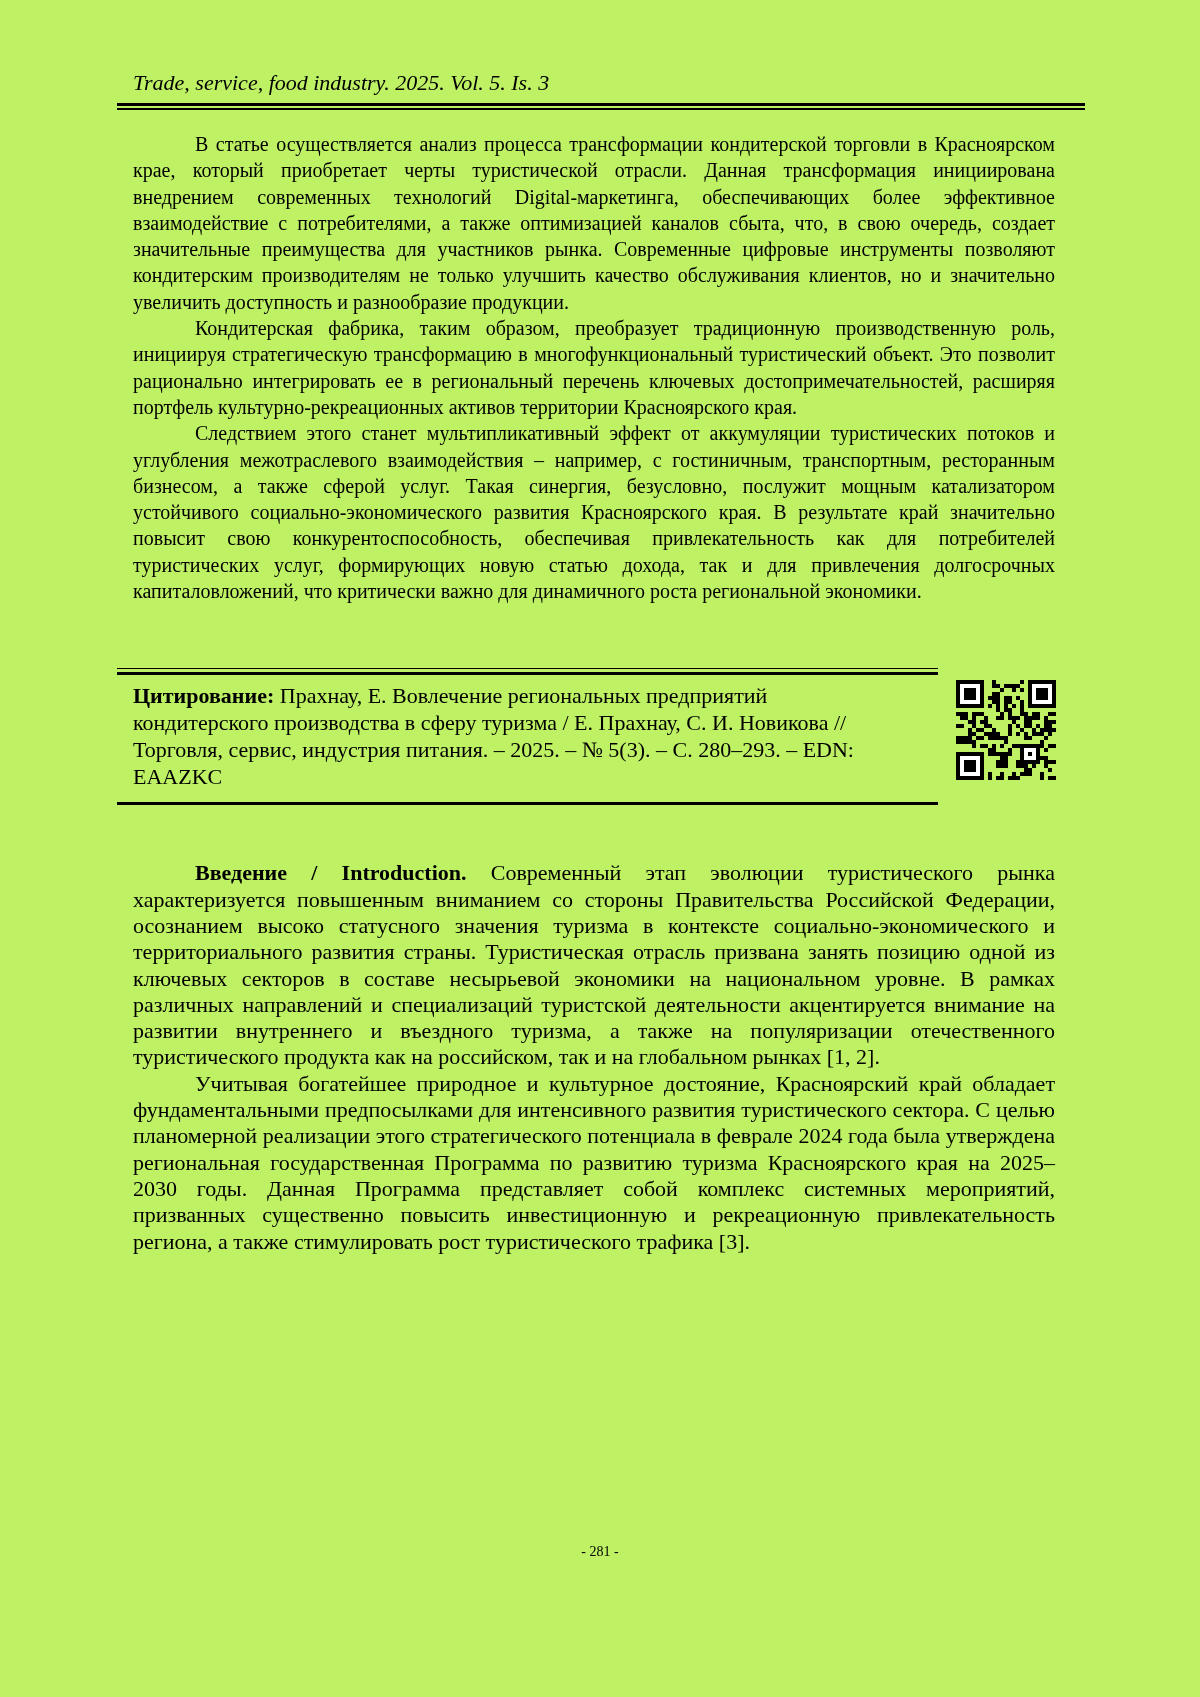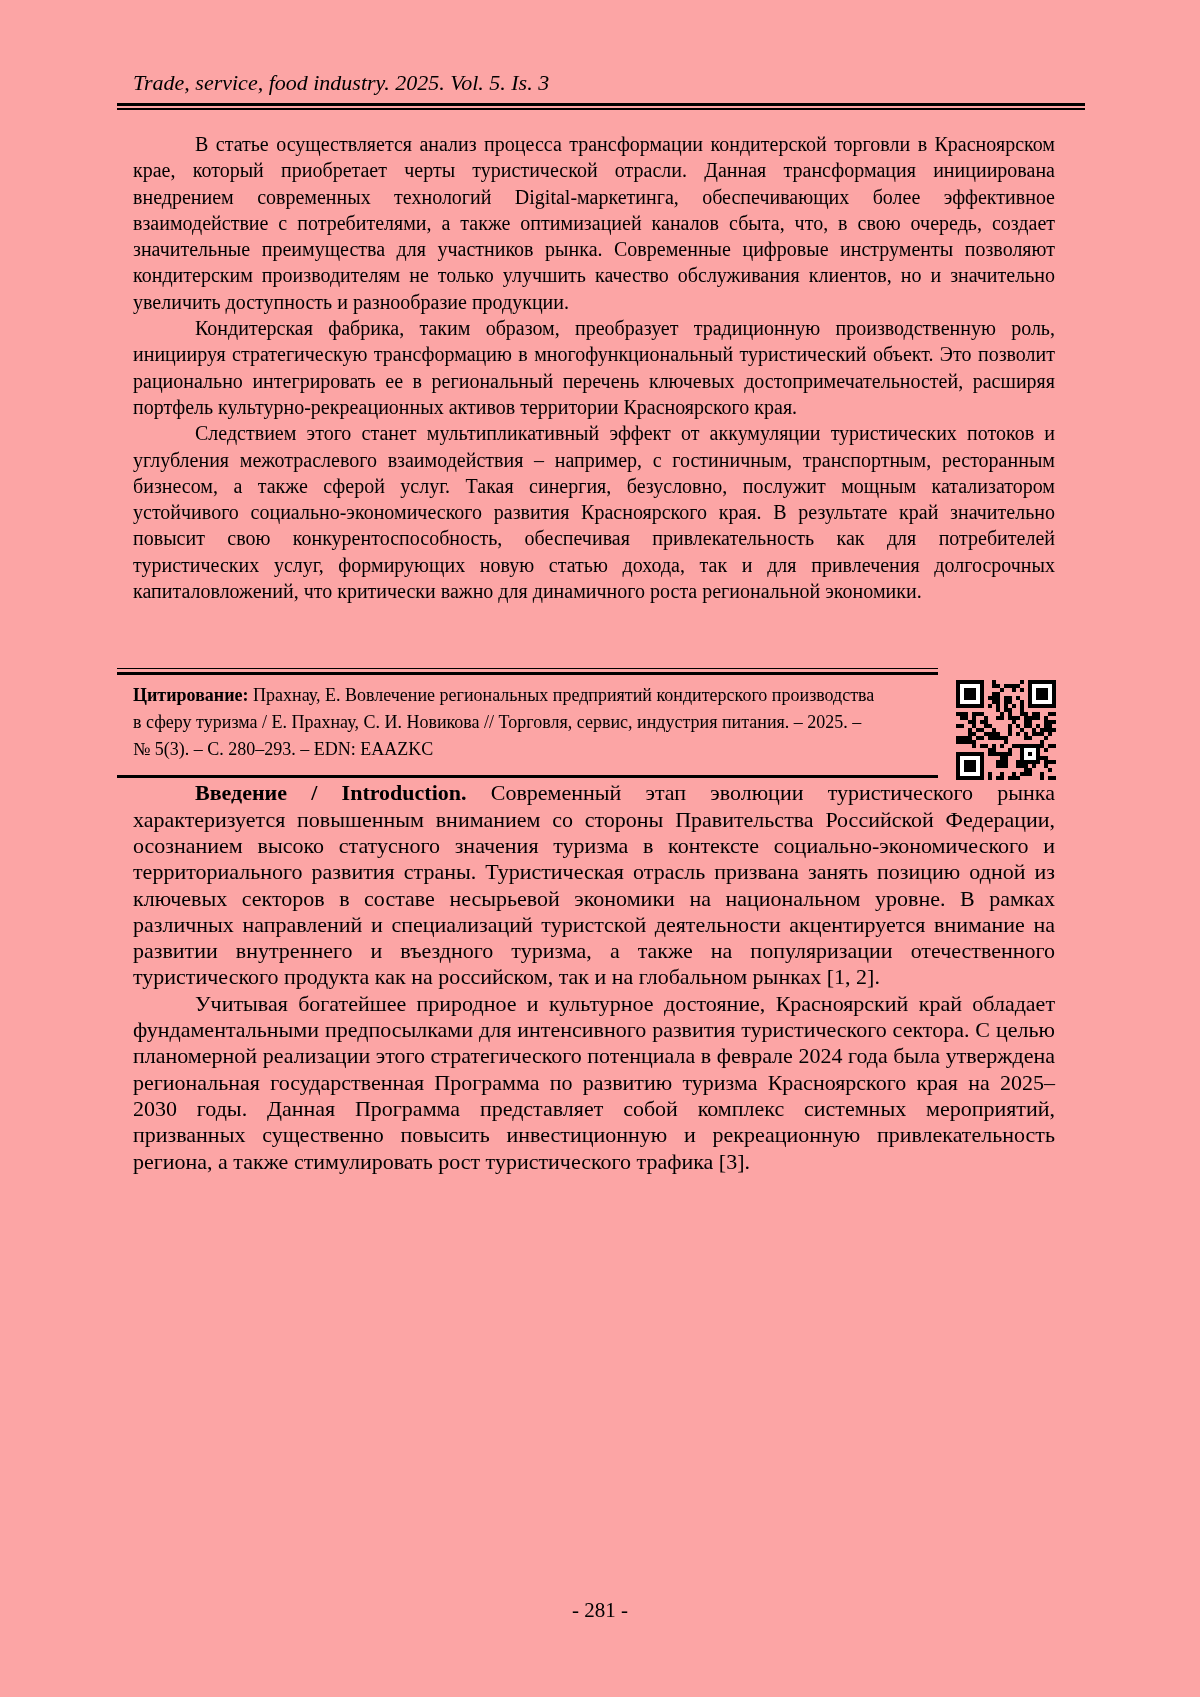--- a/index.html
+++ b/index.html
@@ -1,20 +1,20 @@
 <!DOCTYPE html>
 <html><head>
 <meta charset="utf-8">
 <style>
   html, body { margin: 0; padding: 0; background: #ffffff; }
   .page {
     position: relative;
     width: 1200px;
     height: 1697px;
-    background: #fca5a5;
+    background: #bef264;
     color: #000000;
     font-family: "Liberation Serif", serif;
     overflow: hidden;
   }
   .content {
     margin: 0 115px 0 117px; 
   }
   
   .running-head {
     margin-top: 70px;
@@ -47,45 +47,46 @@
   }
   .cite-box { width: 821px; }
   .cite-rule-top {
     height: 3px;
     border-top: 1px solid #000;
     border-bottom: 3px solid #000;
   }
   .cite-rule-bottom { border-top: 3px solid #000; height: 0; }
   .cite-body {
     padding: 7px 0 12px 16px;
-    font-size: 18px;
+    font-size: 22px;
     line-height: 27px;
   }
   .cite-text { width: 745px; text-align: left; }
   .qr-wrap {
     margin-left: 18px;
     margin-top: 12px;
     width: 100px;
     height: 100px;
   }
   
   .intro {
+    margin-top: 55px;
     padding: 0 30px 0 16px;
     font-size: 22px;
     line-height: 26.3px;
     text-align: justify;
   }
   
   .footer {
     position: absolute;
     left: 0;
-    top: 1598px;
+    top: 1544px;
     width: 1200px;
     text-align: center;
-    font-size: 21px;
+    font-size: 14px;
   }
 </style>
 </head>
 <body>
 
 <div class="page">
   <div class="content">
 
     <div class="running-head">Trade, service, food industry. 2025. Vol. 5. Is. 3</div>
     <div class="head-rule"></div>

